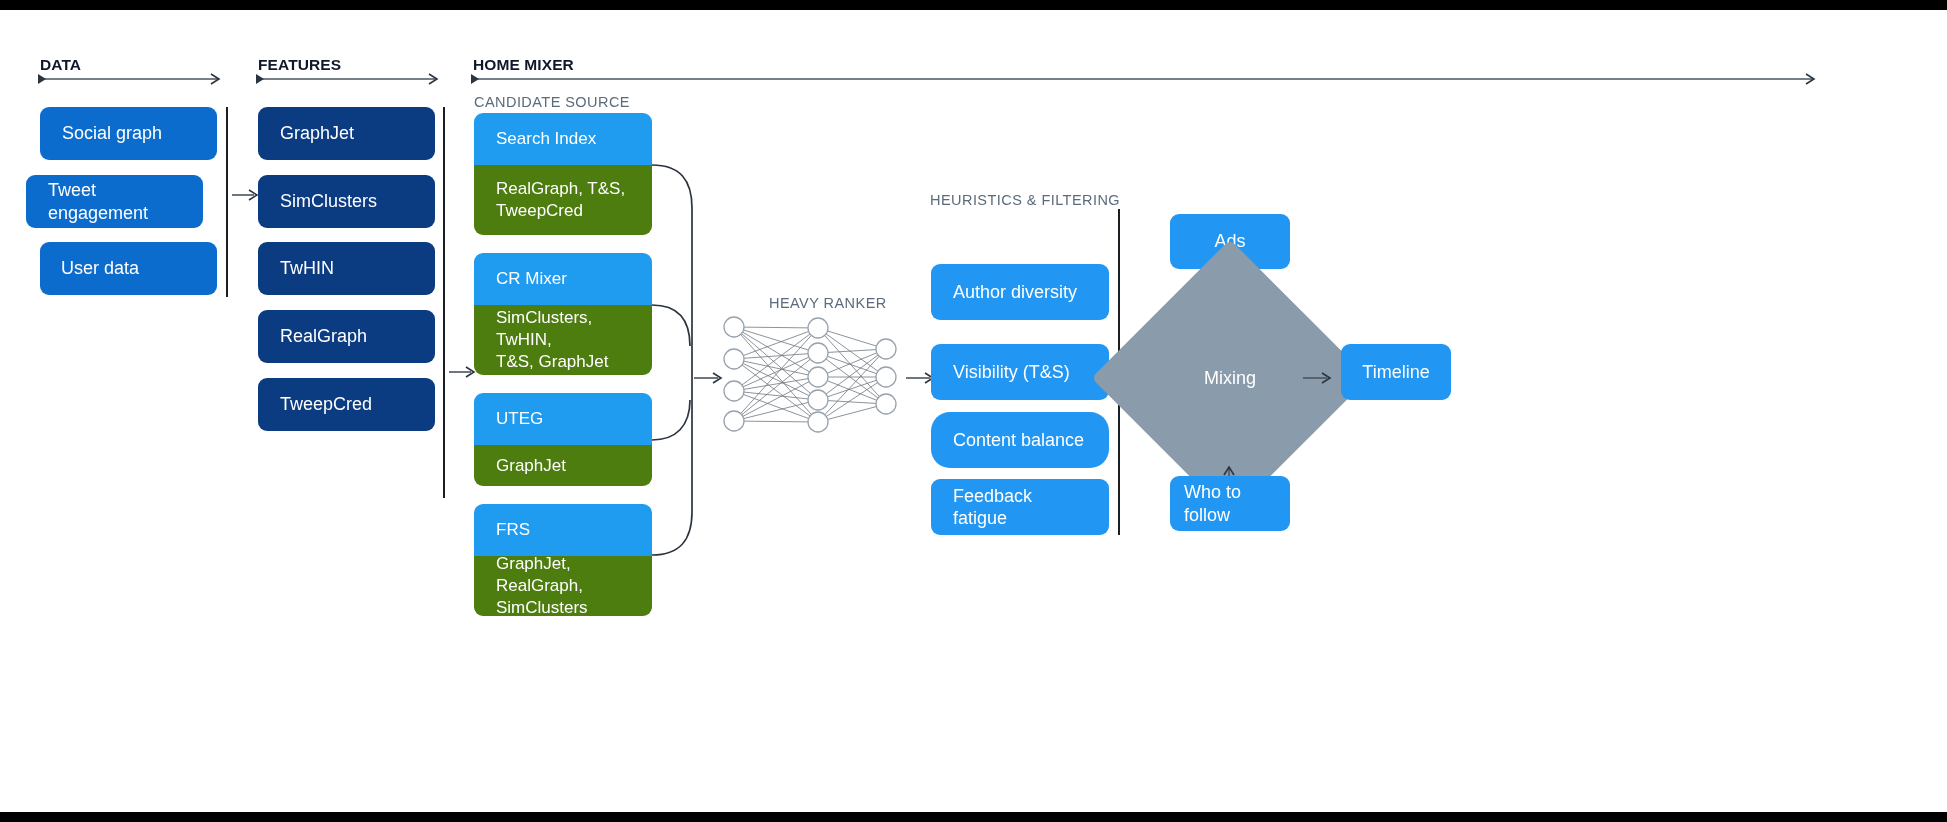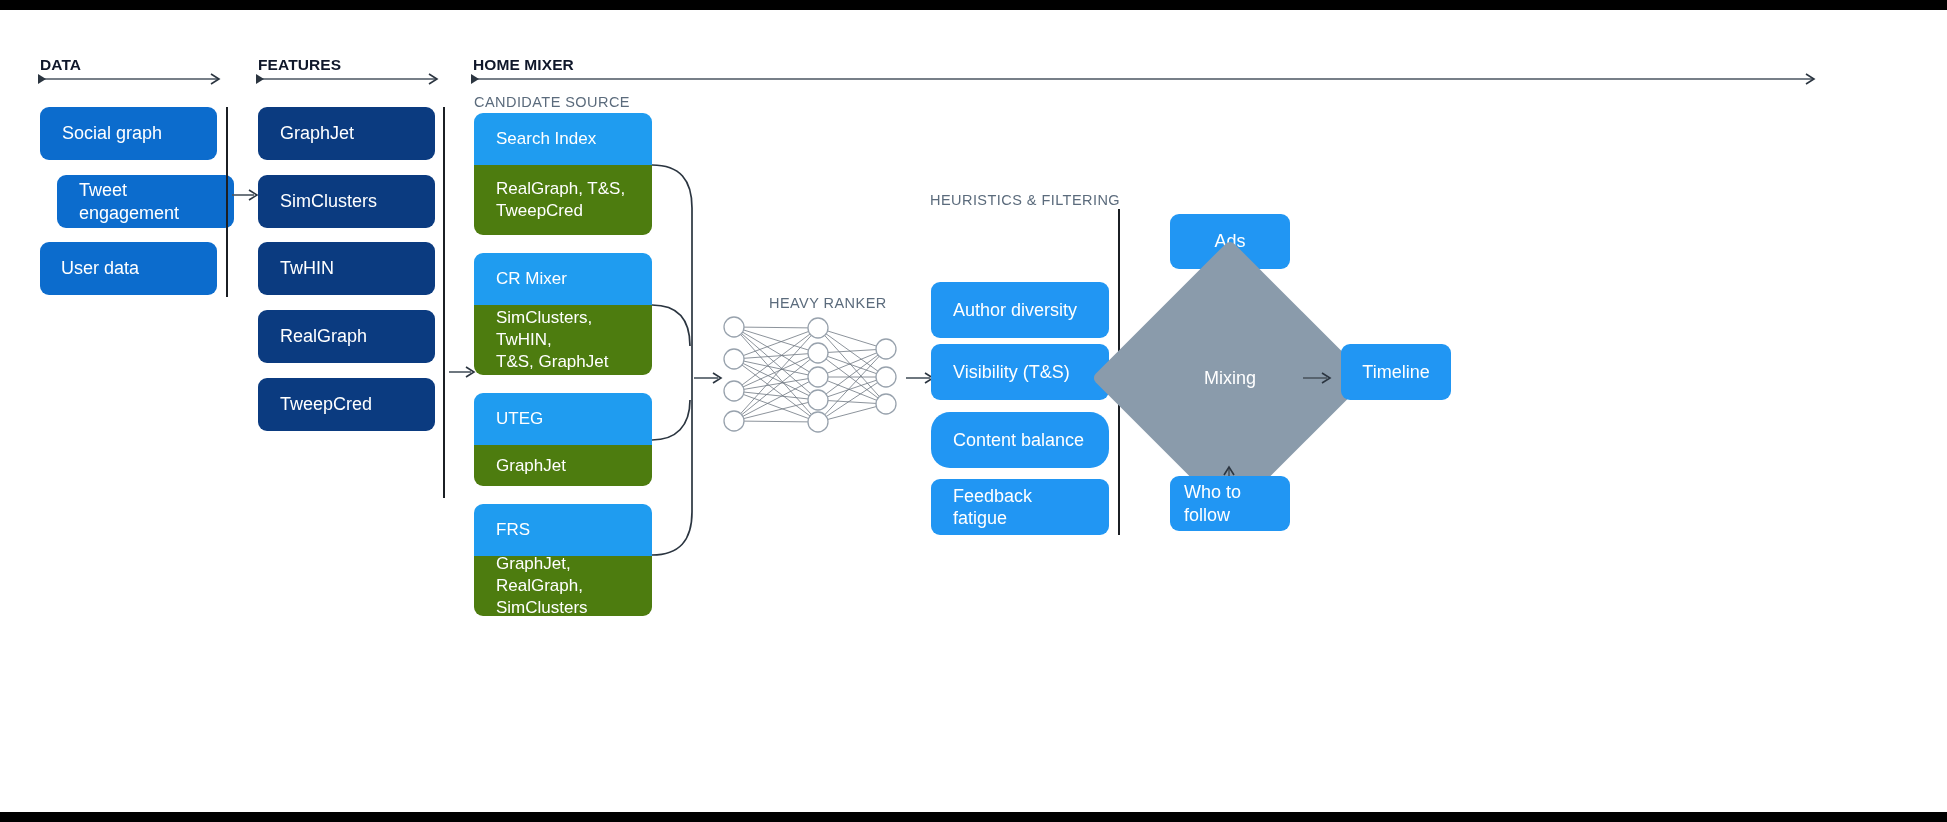--- a/index.html
+++ b/index.html
@@ -60,21 +60,21 @@
     <polyline points="1335,2 1343,7 1335,12" fill="none" stroke="#2b3540" stroke-width="1.6"></polyline>
   </svg>
 
   <div class="abs sub-title" style="left:474px;top:84px;">CANDIDATE SOURCE</div>
   <div class="abs sub-title" style="left:930px;top:182px;">HEURISTICS &amp; FILTERING</div>
   <div class="abs sub-title" style="left:769px;top:285px;">HEAVY RANKER</div>
 
   <div class="abs box data" style="left:40px;top:97px;width:177px;height:53px;">
     <span>Social graph</span>
   </div>
-  <div class="abs box data" style="left:57px;top:165px;width:177px;height:53px;">
+  <div class="abs box data" style="left:26px;top:165px;width:177px;height:53px;">
     <span>Tweet engagement</span>
   </div>
   <div class="abs box data" style="left:40px;top:232px;width:177px;height:53px;padding-left:21px;">
     <span>User data</span>
   </div>
 
   <div class="abs vline" style="left:226px;top:97px;height:190px;"></div>
   <svg class="abs" style="left:232px;top:178px;" width="30" height="14">
     <line x1="0" y1="7" x2="22" y2="7" stroke="#4a5560" stroke-width="1.6"></line>
     <polyline points="17,2 25,7 17,12" fill="none" stroke="#2b3540" stroke-width="1.6"></polyline>
@@ -187,21 +187,21 @@
         <circle cx="164" cy="62" r="10"></circle>
         <circle cx="164" cy="89" r="10"></circle>
     </g>
   </svg>
 
   <svg class="abs" style="left:906px;top:361px;" width="32" height="14">
     <line x1="0" y1="7" x2="24" y2="7" stroke="#4a5560" stroke-width="1.6"></line>
     <polyline points="19,2 27,7 19,12" fill="none" stroke="#2b3540" stroke-width="1.6"></polyline>
   </svg>
 
-  <div class="abs box heur" style="left:931px;top:272px;width:178px;height:56px;">
+  <div class="abs box heur" style="left:931px;top:254px;width:178px;height:56px;">
     <span>Author diversity</span>
   </div>
   <div class="abs box heur" style="left:931px;top:334px;width:178px;height:56px;">
     <span>Visibility (T&amp;S)</span>
   </div>
   <div class="abs box heur" style="left:931px;top:402px;width:178px;height:56px;border-radius:19px;">
     <span>Content balance</span>
   </div>
   <div class="abs box heur" style="left:931px;top:469px;width:178px;height:56px;">
     <span>Feedback fatigue</span>

